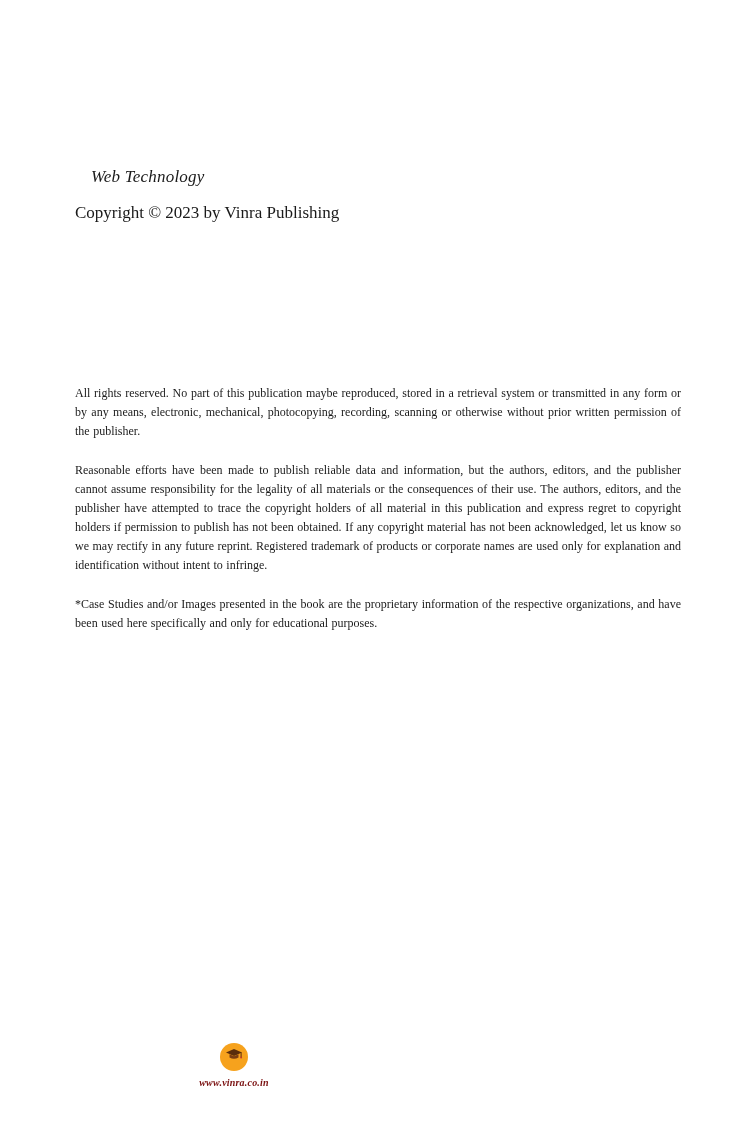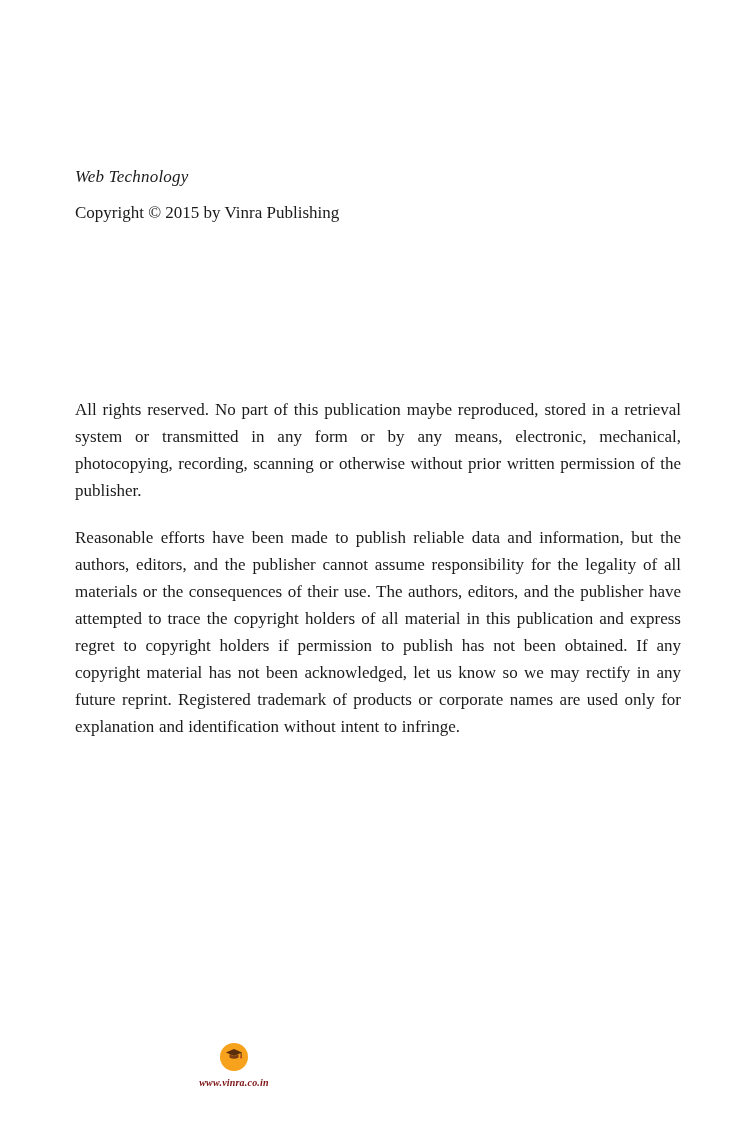--- a/index.html
+++ b/index.html
@@ -18,38 +18,38 @@
   .page {
     position: absolute;
     left: 75px;
     top: 0;
     width: 606px;
     height: 100%;
   }
   .book-title {
     position: absolute;
     top: 167px;
-    left: 0;
+    left: 16px;
     font-style: italic;
     font-size: 17px;
     letter-spacing: 0.2px;
   }
   .copyright-line {
     position: absolute;
     top: 203px;
     left: 0;
     font-size: 17px;
   }
   .body-text {
     position: absolute;
-    top: 396px;
+    top: 384px;
     left: 0;
     width: 606px;
-    font-size: 17px;
-    line-height: 27px;
+    font-size: 12px;
+    line-height: 19px;
   }
   .body-text p {
     margin: 0 0 20px 0;
     text-align: justify;
     word-spacing: 0.5px;
   }
   .footer {
     position: absolute;
     left: 120px;
     top: 1043px;
@@ -75,25 +75,26 @@
     white-space: nowrap;
   }
 </style>
 </head>
 <body>
 
 <div class="page">
 
   <div class="book-title">Web Technology</div>
 
-  <div class="copyright-line">Copyright © 2015 by Vinra Publishing</div>
+  <div class="copyright-line">Copyright © 2023 by Vinra Publishing</div>
 
   <div class="body-text">
     <p>All rights reserved. No part of this publication maybe reproduced, stored in a retrieval system or transmitted in any form or by any means, electronic, mechanical, photocopying, recording, scanning or otherwise without prior written permission of the publisher.</p>
     <p>Reasonable efforts have been made to publish reliable data and information, but the authors, editors, and the publisher cannot assume responsibility for the legality of all materials or the consequences of their use. The authors, editors, and the publisher have attempted to trace the copyright holders of all material in this publication and express regret to copyright holders if permission to publish has not been obtained. If any copyright material has not been acknowledged, let us know so we may rectify in any future reprint. Registered trademark of products or corporate names are used only for explanation and identification without intent to infringe.</p>
+    <p>*Case Studies and/or Images presented in the book are the proprietary information of the respective organizations, and have been used here specifically and only for educational purposes.</p>
   </div>
 
   <div class="footer">
     <div class="logo-circle">
       <span>
         <svg width="18" height="16" viewBox="0 0 18 16" aria-hidden="true">
           <polygon points="9,2 17,5.5 9,9 1,5.5" fill="#5a2d0c"></polygon>
           <path d="M4.5,7.2 L4.5,10.5 Q9,13 13.5,10.5 L13.5,7.2 L9,9.2 Z" fill="#7a3d12"></path>
           <rect x="15.6" y="5.5" width="1" height="4.5" fill="#5a2d0c"></rect>
           <circle cx="16.1" cy="10.6" r="1" fill="#c0392b"></circle>

